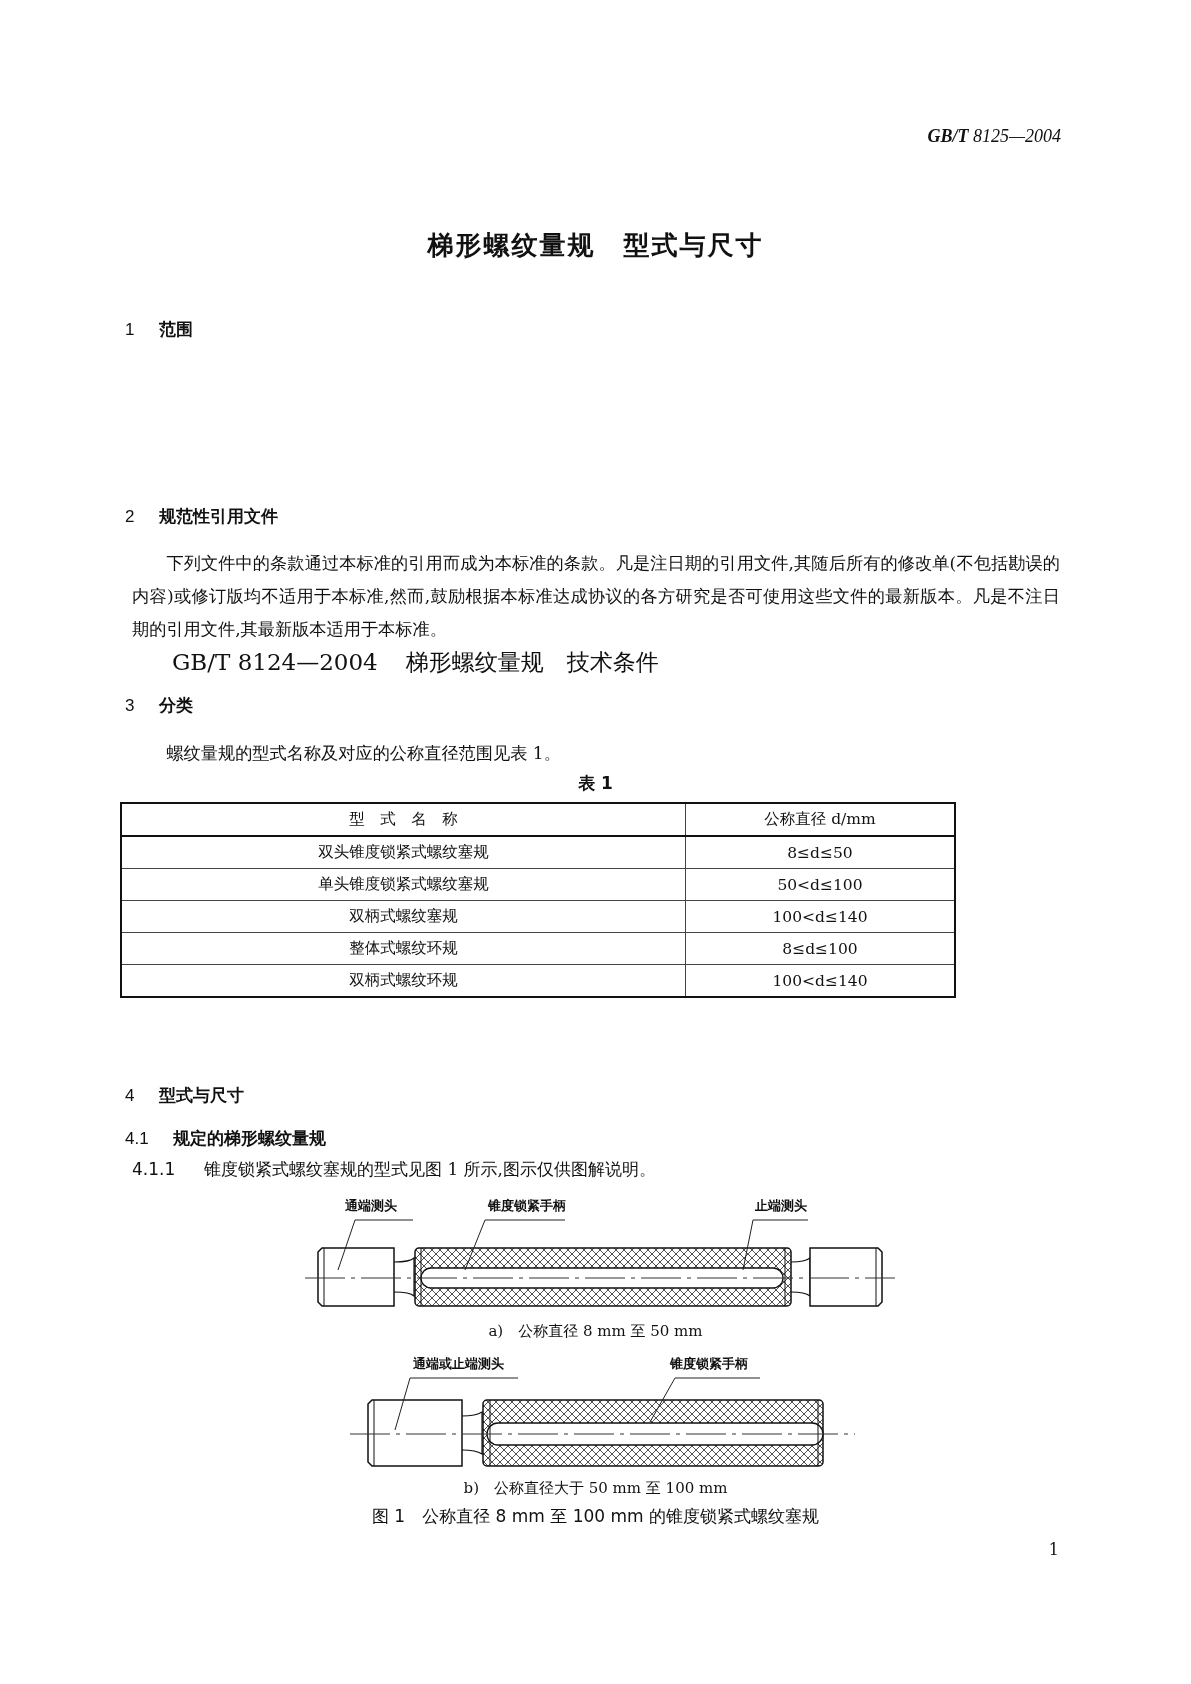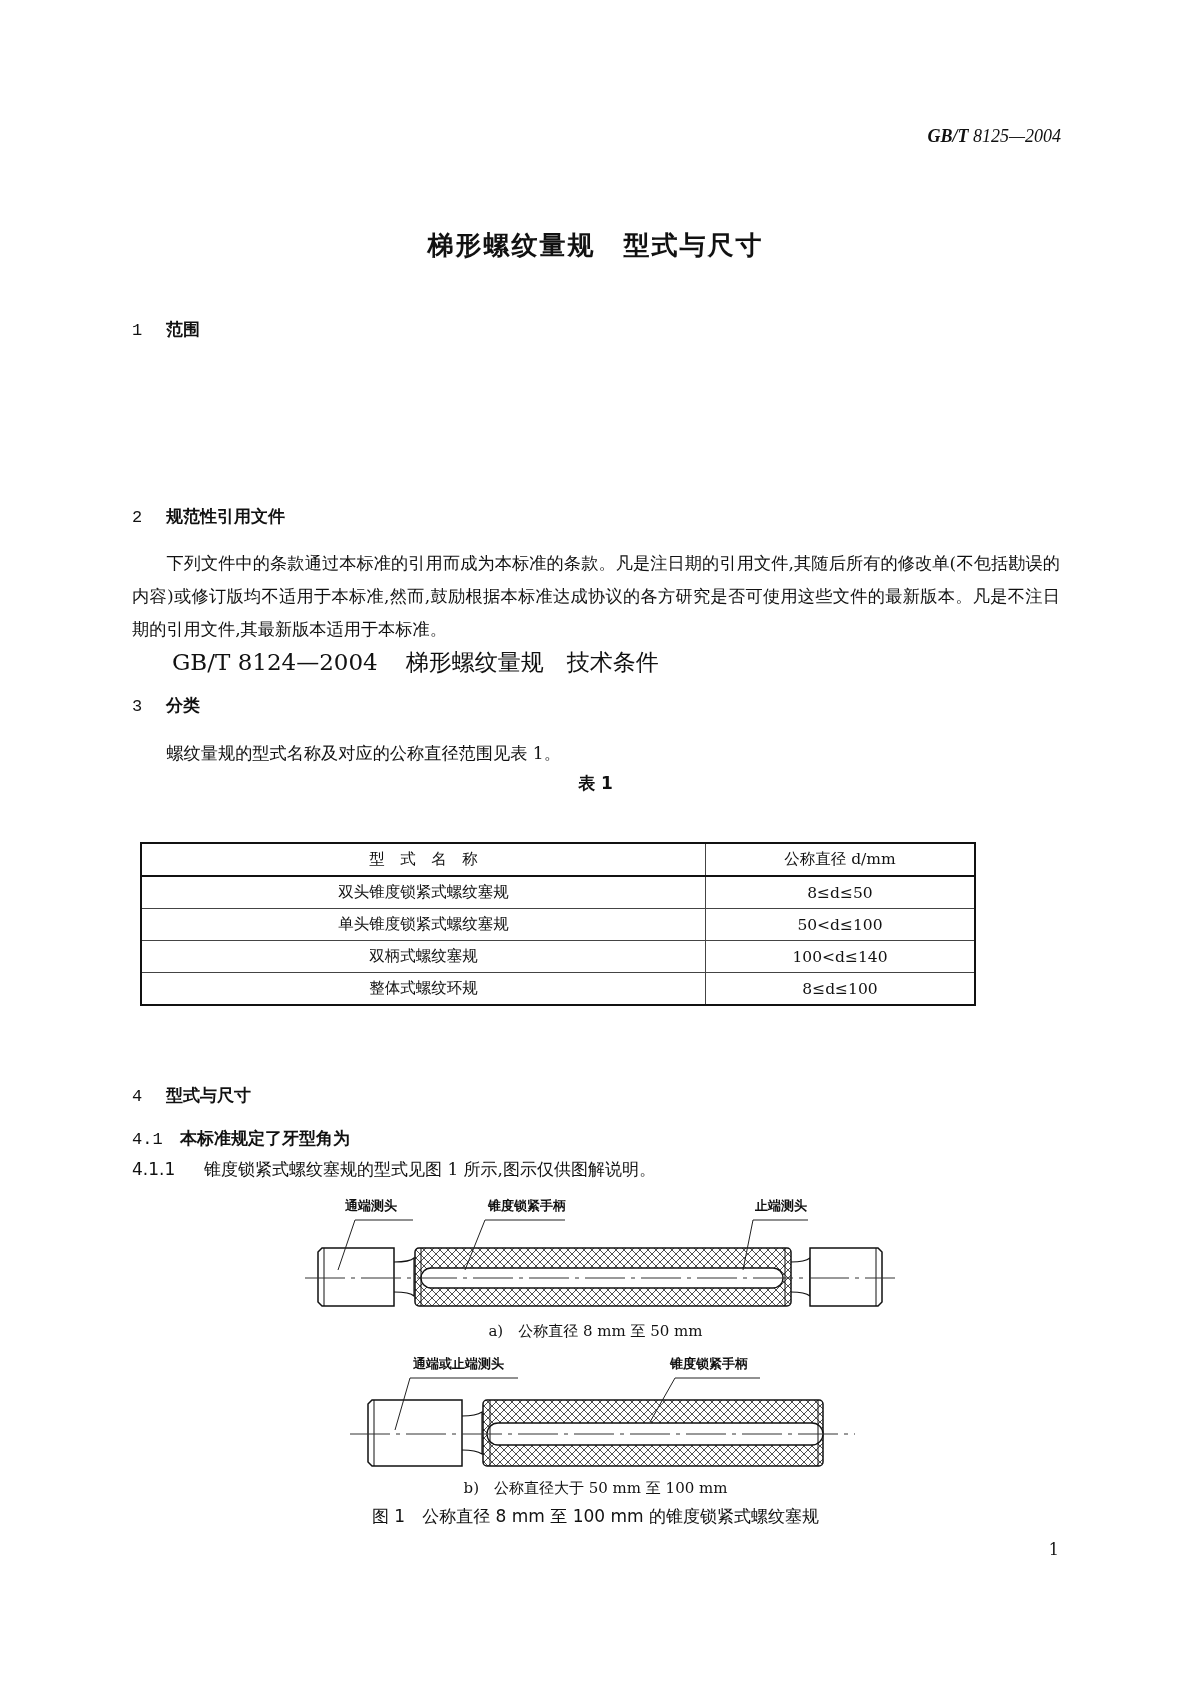--- a/index.html
+++ b/index.html
@@ -3,31 +3,31 @@
 <meta charset="utf-8">
 <style>
   html,body{margin:0;padding:0;background:#fff;}
   body{width:1191px;height:1684px;position:relative;overflow:hidden;color:#111;
        font-family:"DejaVu Serif","Liberation Serif",serif;}
   .abs{position:absolute;}
   .std-no{right:130px;top:126px;font-size:18px;font-family:"Liberation Serif",serif;font-style:italic;}
   .std-no b{font-weight:bold;}
   .title{left:0;right:0;top:228px;text-align:center;font-size:26px;
          font-family:"DejaVu Sans","Liberation Sans",sans-serif;font-weight:bold;letter-spacing:2px;}
-  .h1{left:132px;font-size:17px;font-family:Liberation Mono, monospace;font-weight:bold;}
+  .h1{left:125px;font-size:17px;font-family:Liberation Sans, sans-serif;font-weight:bold;}
   .h1 .num{display:inline-block;width:34px;font-weight:normal;}
   .h2 .num{display:inline-block;width:48px;font-weight:normal;}
   .para{left:132px;width:928px;font-size:17.2px;line-height:33px;text-align:justify;}
   .para p{margin:0;text-indent:2em;}
   .ref{left:172px;font-size:23px;}
   .ref span{margin-right:28px;}
   .table-caption{left:0;right:0;text-align:center;font-size:17px;font-weight:bold;
          font-family:"DejaVu Sans","Liberation Sans",sans-serif;}
-  table{position:absolute;left:140px;top:802px;width:836px;border-collapse:collapse;
-        border:2px solid #111;font-size:15.5px;margin-top:40px;}
+  table{position:absolute;left:120px;top:802px;width:836px;border-collapse:collapse;
+        border:2px solid #111;font-size:15.5px;}
   th,td{border:1px solid #444;height:31px;text-align:center;font-weight:normal;padding:0;}
   thead tr{border-bottom:2px solid #111;}
   .col1{width:563px;}
   .figcap-sub{left:0;right:0;text-align:center;font-size:15px;}
   .figcap{left:0;right:0;text-align:center;font-size:17px;font-weight:normal;
           font-family:"DejaVu Sans","Liberation Sans",sans-serif;}
   .pageno{right:132px;top:1540px;font-size:16px;}
   .label{font-size:13px;font-weight:bold;font-family:"DejaVu Sans","Liberation Sans",sans-serif;}
 </style>
 </head>
@@ -81,28 +81,32 @@
         <td>50&lt;d≤100</td>
       </tr>
     <tr>
         <td>双柄式螺纹塞规</td>
         <td>100&lt;d≤140</td>
       </tr>
     <tr>
         <td>整体式螺纹环规</td>
         <td>8≤d≤100</td>
       </tr>
+    <tr>
+        <td>双柄式螺纹环规</td>
+        <td>100&lt;d≤140</td>
+      </tr>
   </tbody>
 </table>
 
 <div class="abs h1" style="top:1084px">
   <span class="num">4</span><span>型式与尺寸</span>
 </div>
 <div class="abs h1 h2" style="top:1127px">
-  <span class="num">4.1</span><span>本标准规定了牙型角为</span>
+  <span class="num">4.1</span><span>规定的梯形螺纹量规</span>
 </div>
 <div class="abs" style="left:132px;top:1158px;font-size:17px">
   <span style="display:inline-block;width:72px;font-family:'DejaVu Sans',sans-serif">4.1.1</span><span>锥度锁紧式螺纹塞规的型式见图 1 所示,图示仅供图解说明。</span>
 </div>
 
 <svg class="abs" style="left:300px;top:1190px" width="600" height="140">
   <defs>
     <pattern id="knurl" width="8" height="8" patternUnits="userSpaceOnUse">
       <path d="M0 0 L8 8 M8 0 L0 8" stroke="#222" stroke-width="0.8"></path>
     </pattern>

